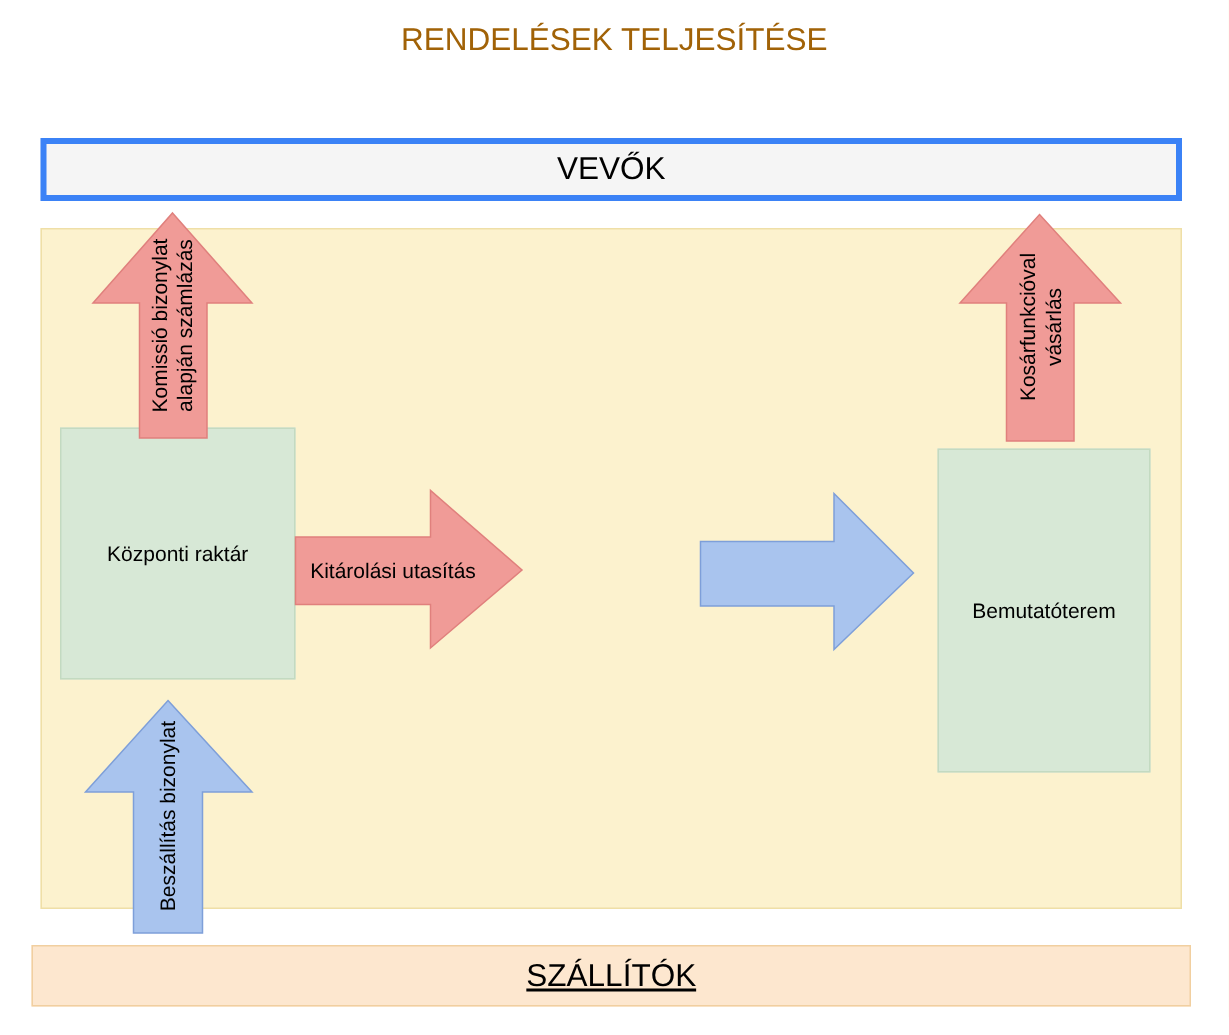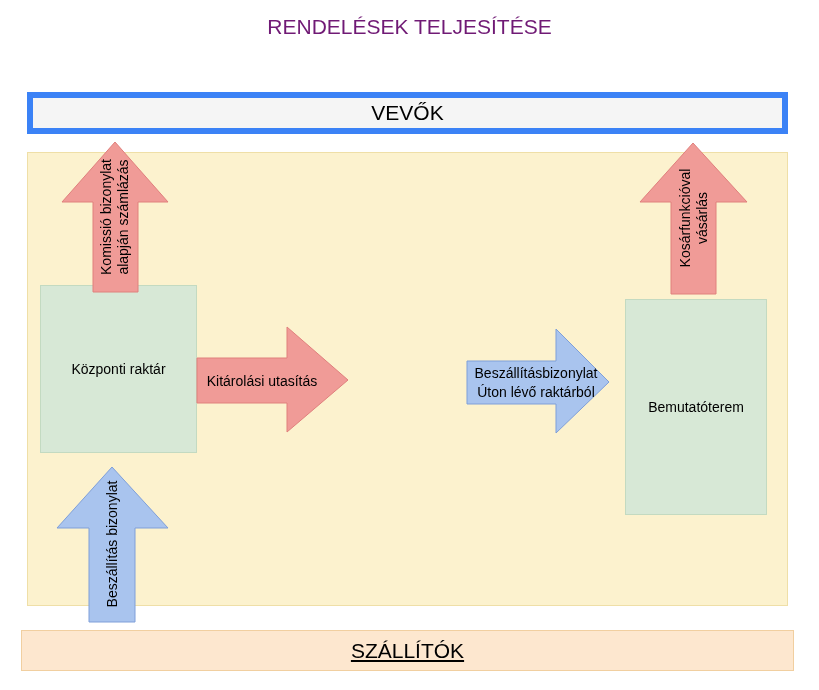--- a/index.html
+++ b/index.html
@@ -19,35 +19,35 @@
   .title-block {
     position: absolute;
     top: 9px;
     left: 0;
     width: 819px;
     text-align: center;
   }
   .title-line {
     font-size: 21px;
     line-height: 36px;
-    color: #701a75;
+    color: #a16207;
     text-align: center;
   }
   .band {
     position: absolute;
     box-sizing: border-box;
     display: flex;
     align-items: center;
     justify-content: center;
     font-size: 21px;
   }
   .band-customers {
     left: 27px; top: 92px; width: 761px; height: 42px;
     background: #f5f5f5;
-    border: 6px solid #3b82f6;
+    border: 4px solid #3b82f6;
   }
   .band-suppliers {
     left: 21px; top: 630px; width: 773px; height: 41px;
     background: #fde7cf;
     border: 1px solid #f1cfa0;
     text-decoration: underline;
   }
   .main-area {
     position: absolute;
     left: 27px; top: 152px; width: 761px; height: 454px;
@@ -114,22 +114,20 @@
     <polygon stroke-width="1" points="467,361 556,361 556,329 609,382 556,433 556,404 467,404" fill="#A9C4EE" stroke="#7E9FD9"></polygon>
     <polygon stroke-width="1" points="693,143 747,202 716,202 716,294 671,294 671,202 640,202" fill="#F09B97" stroke="#E0807D"></polygon>
     <polygon stroke-width="1" points="112,467 168,528 135,528 135,622 89,622 89,528 57,528" fill="#A9C4EE" stroke="#7E9FD9"></polygon>
   </svg>
 
   <div class="arrow-label vert" style="left:115px; top:217px;">Komissió bizonylat
 alapján számlázás</div>
 
   <div class="arrow-label horiz nowrap" style="left:262px; top:381px;">Kitárolási utasítás</div>
 
-  <div class="arrow-label horiz" style="left:536px; top:383px; line-height:19px;">Beszállításbizonylat
-Úton lévő raktárból</div>
 
   <div class="arrow-label vert" style="left:694px; top:218px;">Kosárfunkcióval
 vásárlás</div>
 
   <div class="arrow-label vert nowrap" style="left:112px; top:544px;">Beszállítás bizonylat</div>
 
   <div class="band band-suppliers">
     <span>SZÁLLÍTÓK</span>
   </div>
 

